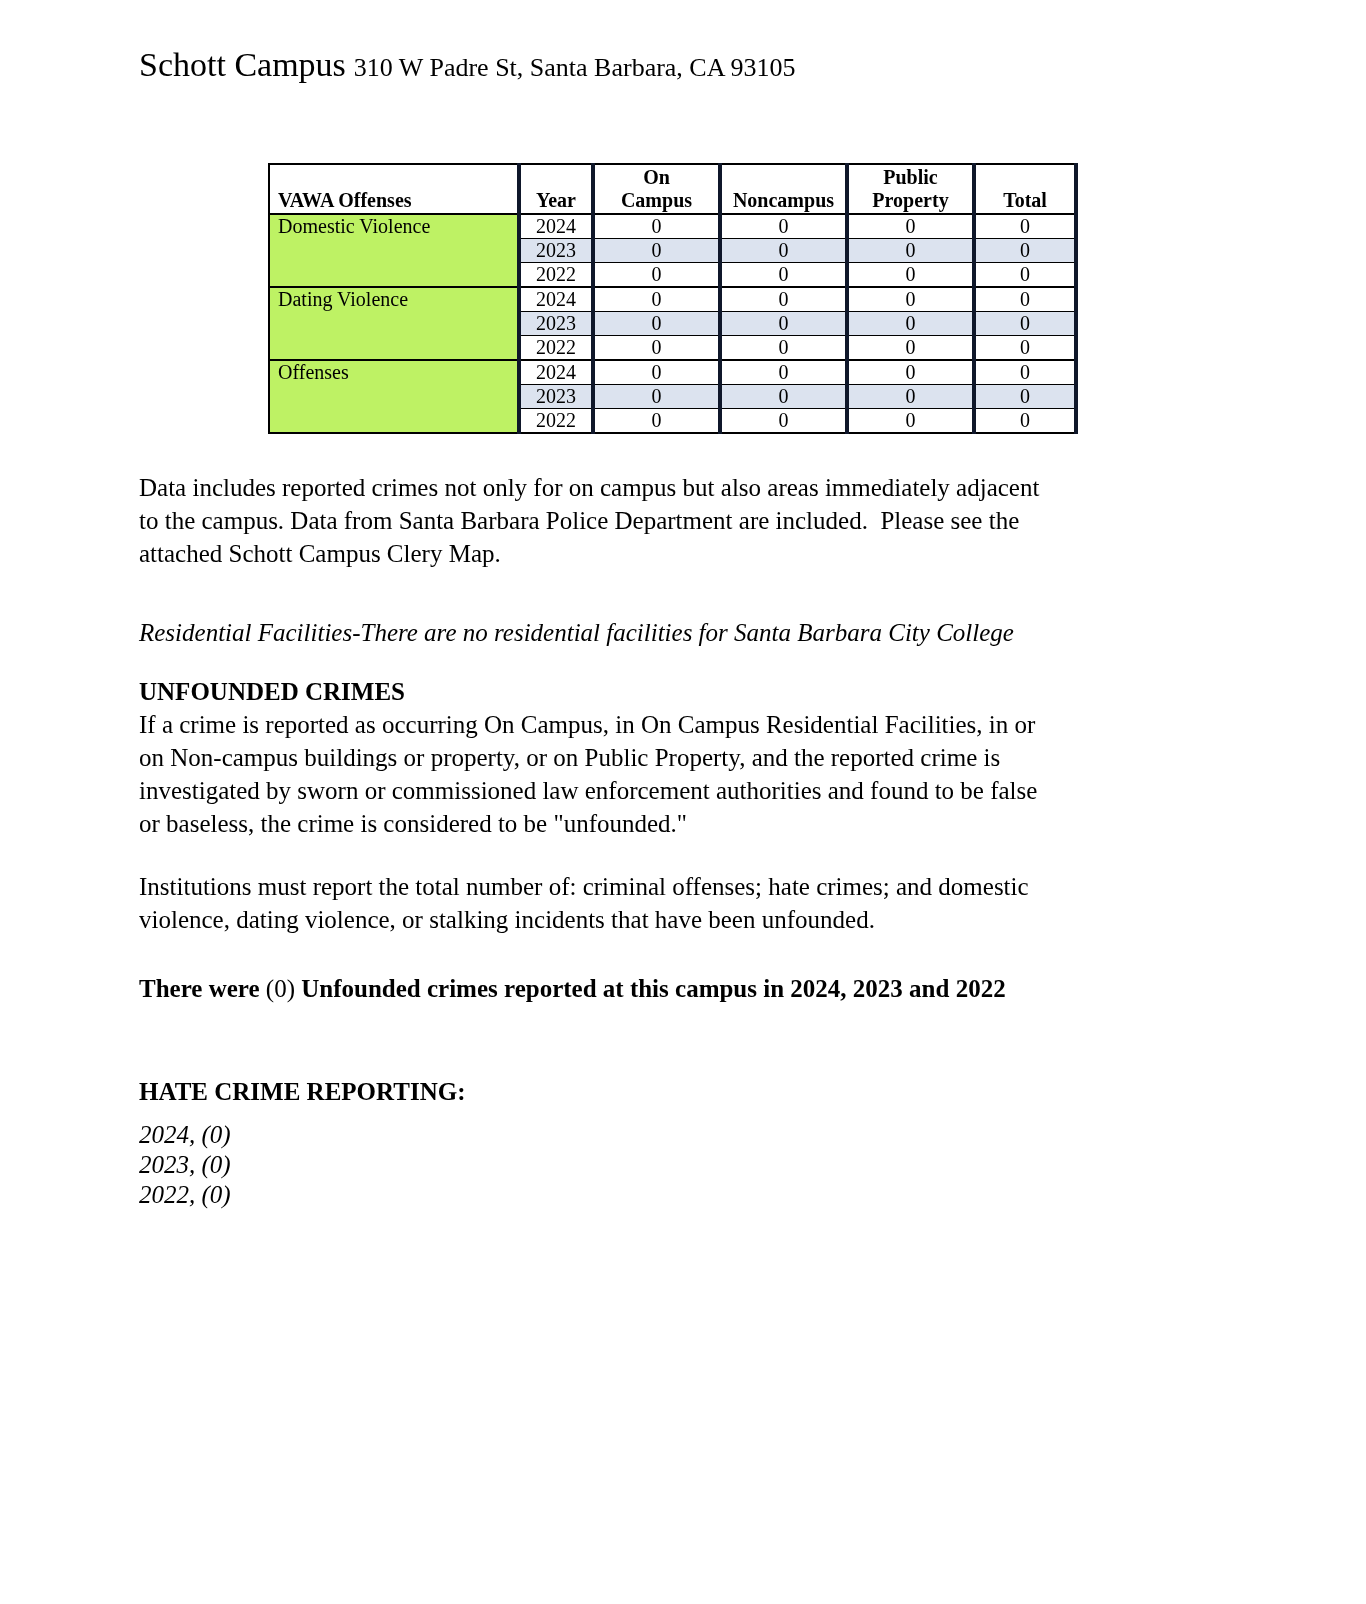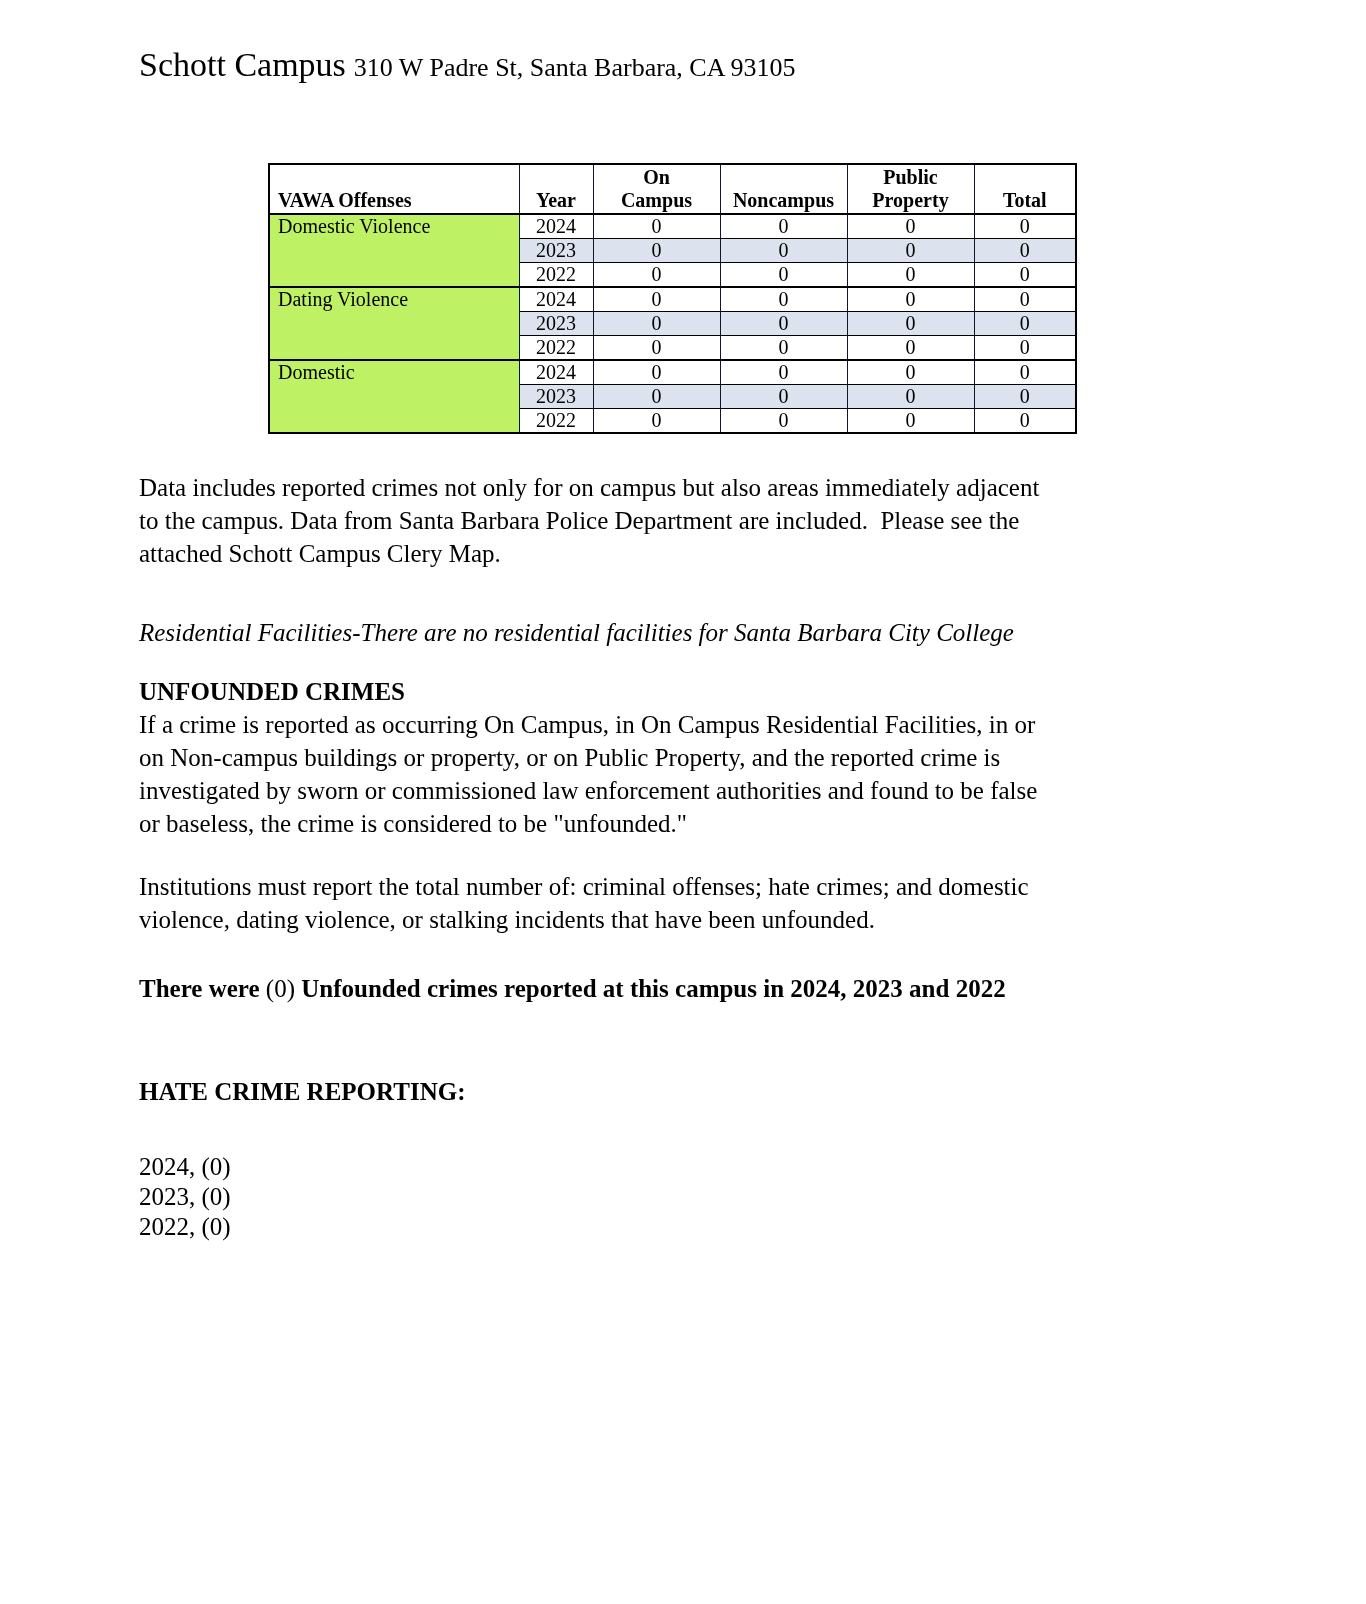--- a/index.html
+++ b/index.html
@@ -33,21 +33,21 @@
   }
   table.vawa col.c-offense { width: 250px; }
   table.vawa col.c-year    { width: 74px; }
   table.vawa col.c-on      { width: 127px; }
   table.vawa col.c-non     { width: 127px; }
   table.vawa col.c-pub     { width: 127px; }
   table.vawa col.c-tot     { width: 102px; }
   table.vawa { border: 2px solid #000; }
   table.vawa th, table.vawa td {
     border-left: 1px solid #000;
-    border-right: 1px solid #0f172a;
+    border-right: 4px solid #0f172a;
     line-height: 23px;
     overflow: hidden;
   }
   table.vawa thead th {
     border-bottom: 2px solid #000;
     font-weight: bold;
     vertical-align: bottom;
     text-align: center;
     white-space: pre-line;
     height: 50px;
@@ -79,21 +79,21 @@
   .para { white-space: pre-wrap; max-width: 1095px; }
   .p-data-note { margin-top: 37px; }
   .p-residential { margin-top: 46px; font-style: italic; }
   .heading { font-weight: bold; }
   .h-unfounded { margin-top: 26px; }
   .p-unfounded-def { margin-top: 0; }
   .p-institutions { margin-top: 30px; }
   .bold-line { margin-top: 36px; font-weight: bold; }
   .bold-line .not-bold { font-weight: normal; }
   .h-hate { margin-top: 70px; }
-  .years-list { margin-top: 44px; }
+  .years-list { margin-top: 12px; font-style: italic; }
   .year-line { line-height: 30px; }
 </style>
 </head>
 <body>
 
 <div class="page">
   <div class="content">
 
     <h1 class="doc-title"><span class="title-main">Schott Campus</span><span> </span><span class="title-address">310 W Padre St, Santa Barbara, CA 93105</span></h1>
 
@@ -161,21 +161,21 @@
           </tr>
           <tr class="inner-row">
             <td>2022</td>
             <td>0</td>
             <td>0</td>
             <td>0</td>
             <td>0</td>
           </tr>
 
           <tr class="group-start">
-            <td class="offense" rowspan="3">Domestic</td>
+            <td class="offense" rowspan="3">Offenses</td>
             <td>2024</td>
             <td>0</td>
             <td>0</td>
             <td>0</td>
             <td>0</td>
           </tr>
           <tr class="inner-row shaded">
             <td>2023</td>
             <td>0</td>
             <td>0</td>

